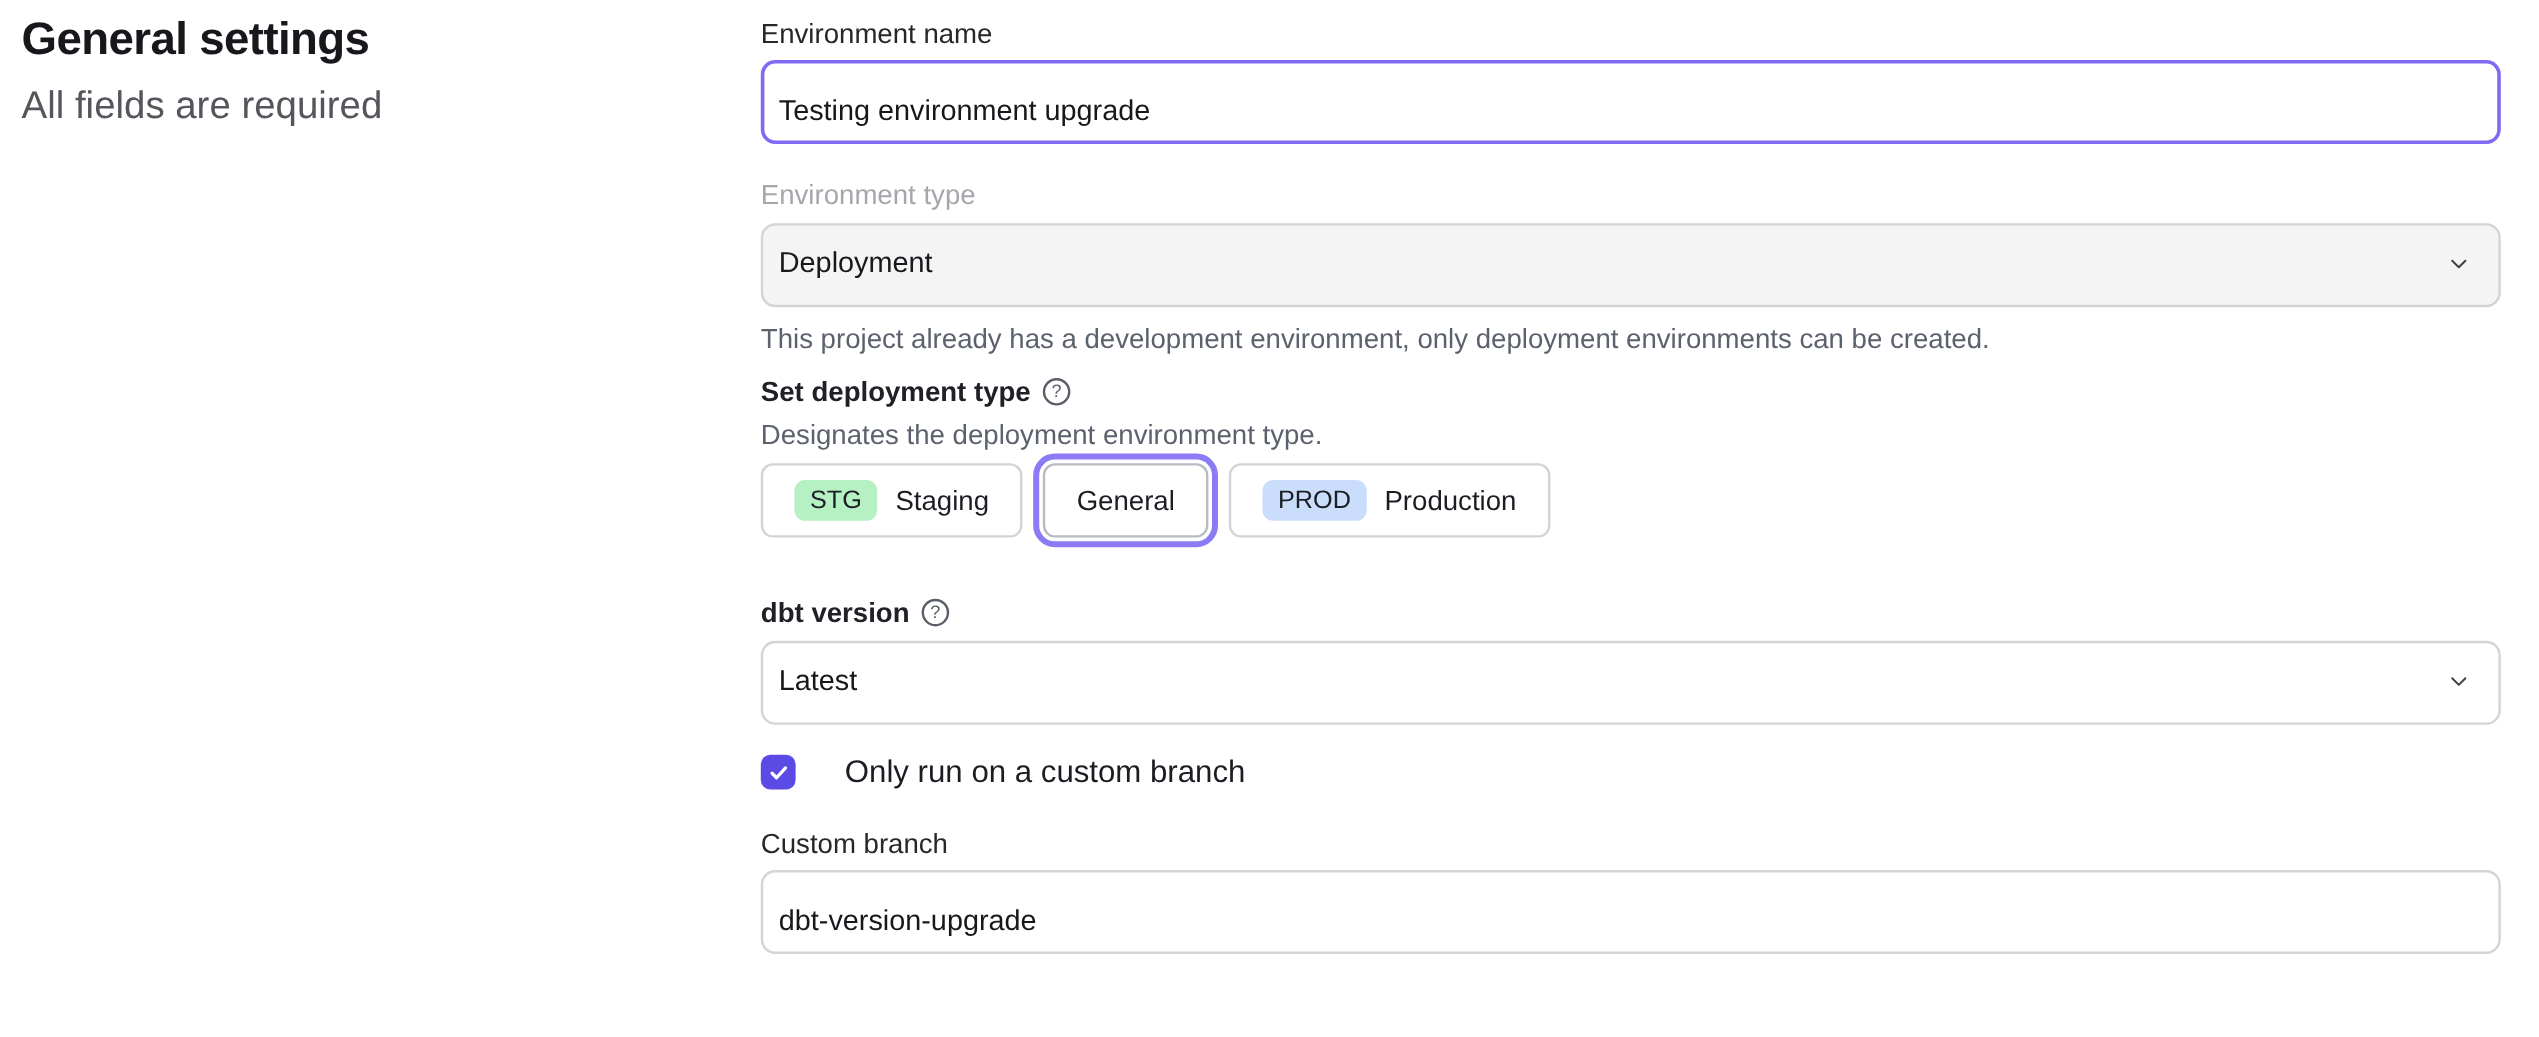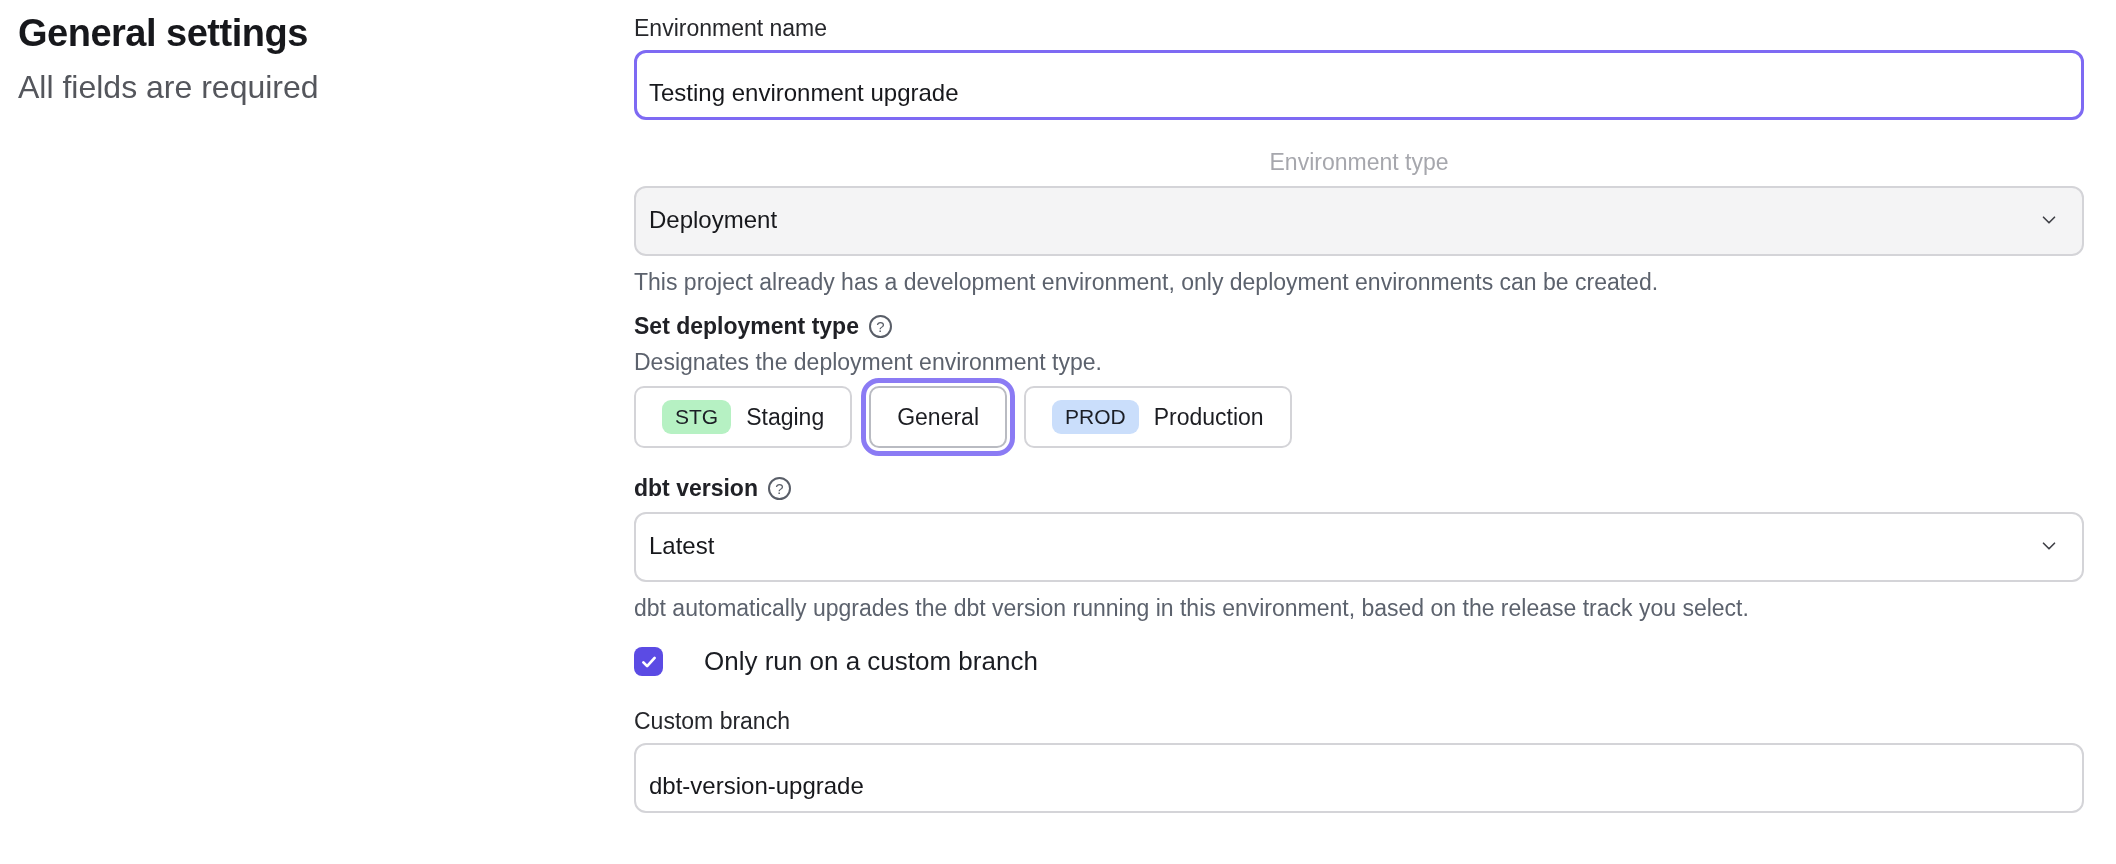--- a/index.html
+++ b/index.html
@@ -24,21 +24,21 @@
   }
 
   
   .form-col { position: absolute; left: 634px; top: 0; width: 1450px; padding-top: 14px; }
 
   .field-label {
     display: block; font-size: 23px; line-height: 28px;
     color: var(--label-text, #26272b); font-weight: 400;
   }
   .field-label.strong { font-weight: 700; color: #202126; }
-  .field-label.disabled { color: var(--disabled-label-text, #a6a7ad); text-align: center; }
+  .field-label.disabled { color: var(--disabled-label-text, #a6a7ad); }
 
   .label-row { display: flex; align-items: center; gap: 10px; }
 
   .help-icon {
     width: 23px; height: 23px; border: 2px solid #595e68; border-radius: 50%;
     display: inline-flex; align-items: center; justify-content: center;
     font-size: 15px; line-height: 1; color: #595e68; font-weight: 400;
     cursor: default; flex: 0 0 auto;
   }
 
@@ -97,21 +97,21 @@
   .check-label { font-size: 26px; color: #1b1d23; font-weight: 400; }
 
   
   .mt-8  { margin-top: 8px; }
   .mt-10 { margin-top: 10px; }
   .mt-12 { margin-top: 12px; }
   .mt-24 { margin-top: 24px; }
   .mt-26 { margin-top: 16px; }
   .mt-28 { margin-top: 28px; }
   .mt-30 { margin-top: 30px; }
-  .mt-34 { margin-top: 26px; }
+  .mt-34 { margin-top: 48px; }
 </style>
 </head>
 <body>
 
 <div class="canvas">
 
   <aside class="left-col">
     <h1 class="page-title">General settings</h1>
     <p class="page-subtitle">All fields are required</p>
   </aside>
@@ -153,21 +153,20 @@
     <div class="label-row mt-34">
       <span class="field-label strong">dbt version</span>
       <span class="help-icon">?</span>
     </div>
     <div class="select mt-10">
       <span class="select-value">Latest</span>
       <svg class="chevron" width="22" height="22" viewBox="0 0 24 24" fill="none" stroke="#3f4046" stroke-width="1.8" stroke-linecap="round" stroke-linejoin="round">
         <polyline points="6 9 12 15 18 9"></polyline>
       </svg>
     </div>
-    <p class="helper mt-12">dbt automatically upgrades the dbt version running in this environment, based on the release track you select.</p>
 
     <div class="check-row mt-24">
       <span class="checkbox">
         <svg width="18" height="18" viewBox="0 0 24 24" fill="none" stroke="#ffffff" stroke-width="3.6" stroke-linecap="round" stroke-linejoin="round">
           <polyline points="4.5 12.5 9.5 17.5 19.5 6.5"></polyline>
         </svg>
       </span>
       <span class="check-label">Only run on a custom branch</span>
     </div>
 

